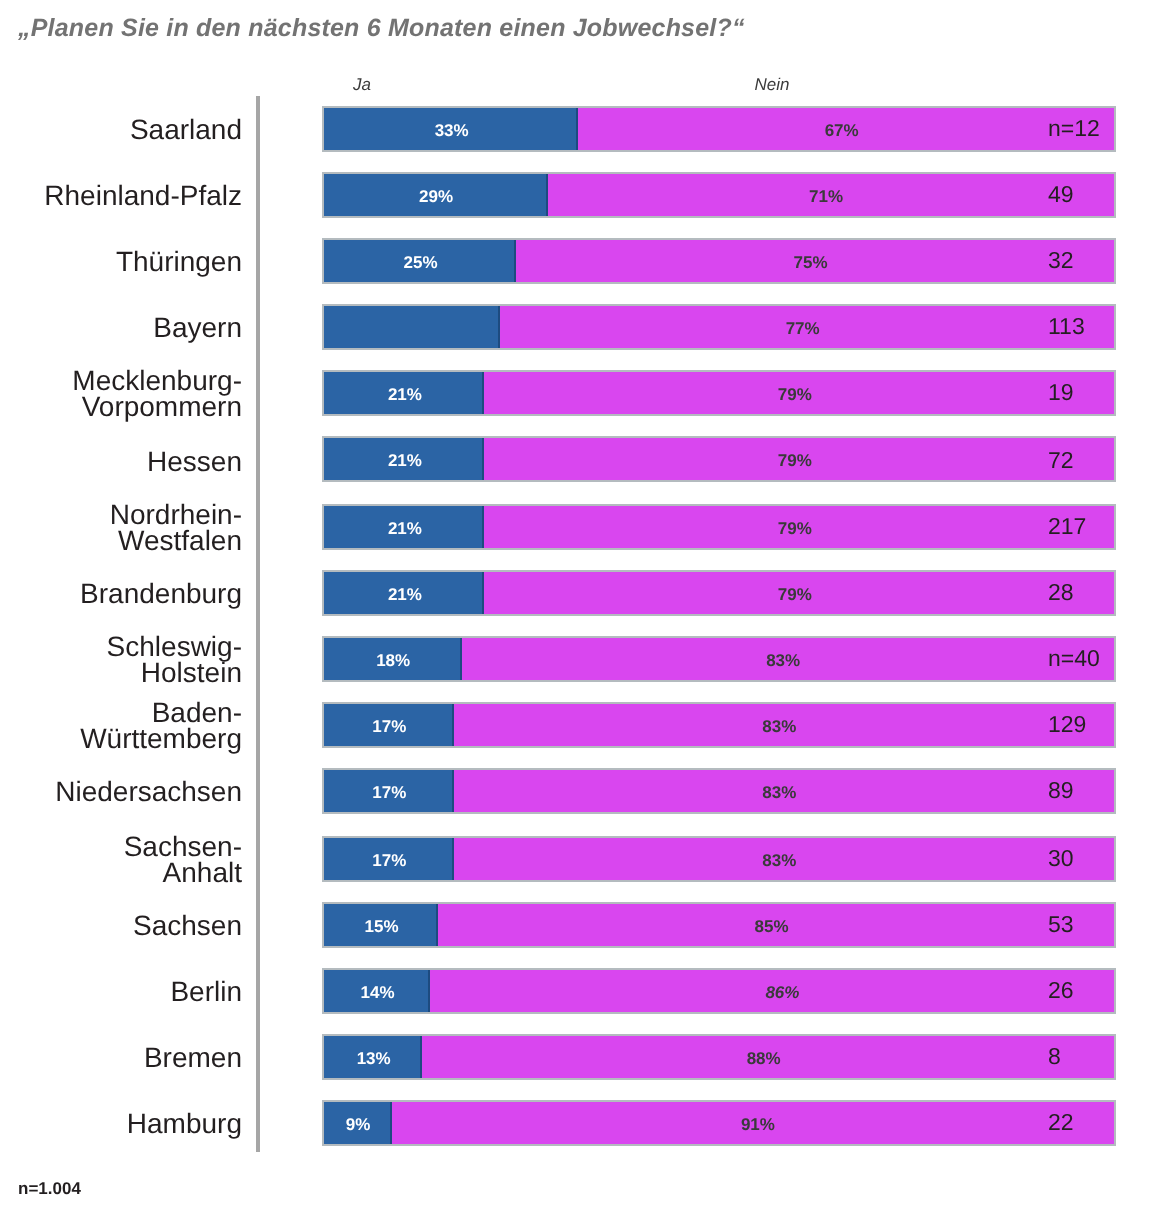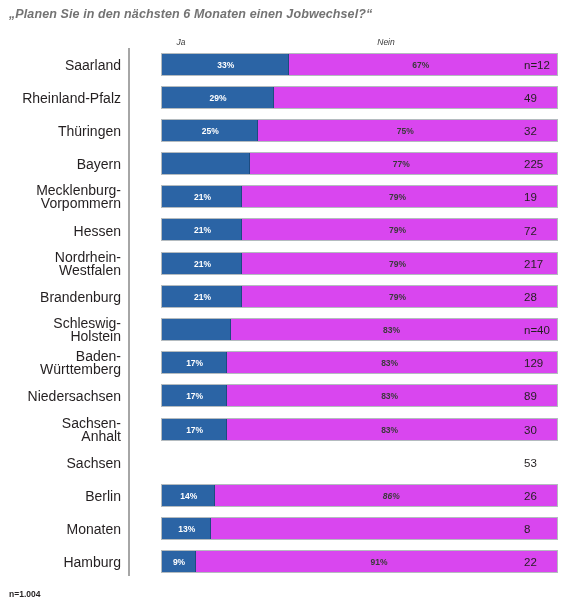--- a/index.html
+++ b/index.html
@@ -159,39 +159,40 @@
           <div class="seg-label ja" style="left: 0px; width: 128.7px;">33%</div>
           <div class="seg-label nein" style="left: 128.7px; width: 261.3px;">67%</div>
         </div>
         <div class="row-n">n=12</div>
       </div>
       <div class="row">
         <div class="row-label">Rheinland-Pfalz</div>
         <div class="bar-track">
           <div class="bar-ja" style="width: 113.1px;"></div>
           <div class="seg-label ja" style="left: 0px; width: 113.1px;">29%</div>
+          <div class="seg-label nein" style="left: 113.1px; width: 276.9px;">71%</div>
         </div>
         <div class="row-n">49</div>
       </div>
       <div class="row">
         <div class="row-label">Thüringen</div>
         <div class="bar-track">
           <div class="bar-ja" style="width: 97.5px;"></div>
           <div class="seg-label ja" style="left: 0px; width: 97.5px;">25%</div>
           <div class="seg-label nein" style="left: 97.5px; width: 292.5px;">75%</div>
         </div>
         <div class="row-n">32</div>
       </div>
       <div class="row">
         <div class="row-label">Bayern</div>
         <div class="bar-track">
           <div class="bar-ja" style="width: 89.7px;"></div>
           <div class="seg-label nein" style="left: 89.7px; width: 300.3px;">77%</div>
         </div>
-        <div class="row-n">225</div>
+        <div class="row-n">113</div>
       </div>
       <div class="row">
         <div class="row-label">Mecklenburg-
 Vorpommern</div>
         <div class="bar-track">
           <div class="bar-ja" style="width: 81.9px;"></div>
           <div class="seg-label ja" style="left: 0px; width: 81.9px;">21%</div>
           <div class="seg-label nein" style="left: 81.9px; width: 308.1px;">79%</div>
         </div>
         <div class="row-n">19</div>
@@ -221,20 +222,21 @@
           <div class="seg-label ja" style="left: 0px; width: 81.9px;">21%</div>
           <div class="seg-label nein" style="left: 81.9px; width: 308.1px;">79%</div>
         </div>
         <div class="row-n">28</div>
       </div>
       <div class="row">
         <div class="row-label">Schleswig-
 Holstein</div>
         <div class="bar-track">
           <div class="bar-ja" style="width: 70.2px;"></div>
+          <div class="seg-label ja" style="left: 0px; width: 70.2px;">18%</div>
           <div class="seg-label nein" style="left: 70.2px; width: 319.8px;">83%</div>
         </div>
         <div class="row-n">n=40</div>
       </div>
       <div class="row">
         <div class="row-label">Baden-
 Württemberg</div>
         <div class="bar-track">
           <div class="bar-ja" style="width: 66.3px;"></div>
           <div class="seg-label ja" style="left: 0px; width: 66.3px;">17%</div>
@@ -256,36 +258,42 @@
 Anhalt</div>
         <div class="bar-track">
           <div class="bar-ja" style="width: 66.3px;"></div>
           <div class="seg-label ja" style="left: 0px; width: 66.3px;">17%</div>
           <div class="seg-label nein" style="left: 66.3px; width: 323.7px;">83%</div>
         </div>
         <div class="row-n">30</div>
       </div>
       <div class="row">
         <div class="row-label">Sachsen</div>
+        <div class="bar-track">
+          <div class="bar-ja" style="width: 58.5px;"></div>
+          <div class="seg-label ja" style="left: 0px; width: 58.5px;">15%</div>
+          <div class="seg-label nein" style="left: 58.5px; width: 331.5px;">85%</div>
+        </div>
         <div class="row-n">53</div>
       </div>
       <div class="row">
         <div class="row-label">Berlin</div>
         <div class="bar-track">
           <div class="bar-ja" style="width: 54.6px;"></div>
           <div class="seg-label ja" style="left: 0px; width: 54.6px;">14%</div>
           <div class="seg-label nein" style="left: 62px; width: 335.4px; font-style: italic;">86%</div>
         </div>
         <div class="row-n">26</div>
       </div>
       <div class="row">
-        <div class="row-label">Monaten</div>
+        <div class="row-label">Bremen</div>
         <div class="bar-track">
           <div class="bar-ja" style="width: 50.7px;"></div>
           <div class="seg-label ja" style="left: 0px; width: 50.7px;">13%</div>
+          <div class="seg-label nein" style="left: 50.7px; width: 339.3px;">88%</div>
         </div>
         <div class="row-n">8</div>
       </div>
       <div class="row">
         <div class="row-label">Hamburg</div>
         <div class="bar-track">
           <div class="bar-ja" style="width: 35.1px;"></div>
           <div class="seg-label ja" style="left: 0px; width: 35.1px;">9%</div>
           <div class="seg-label nein" style="left: 40px; width: 354.9px;">91%</div>
         </div>

